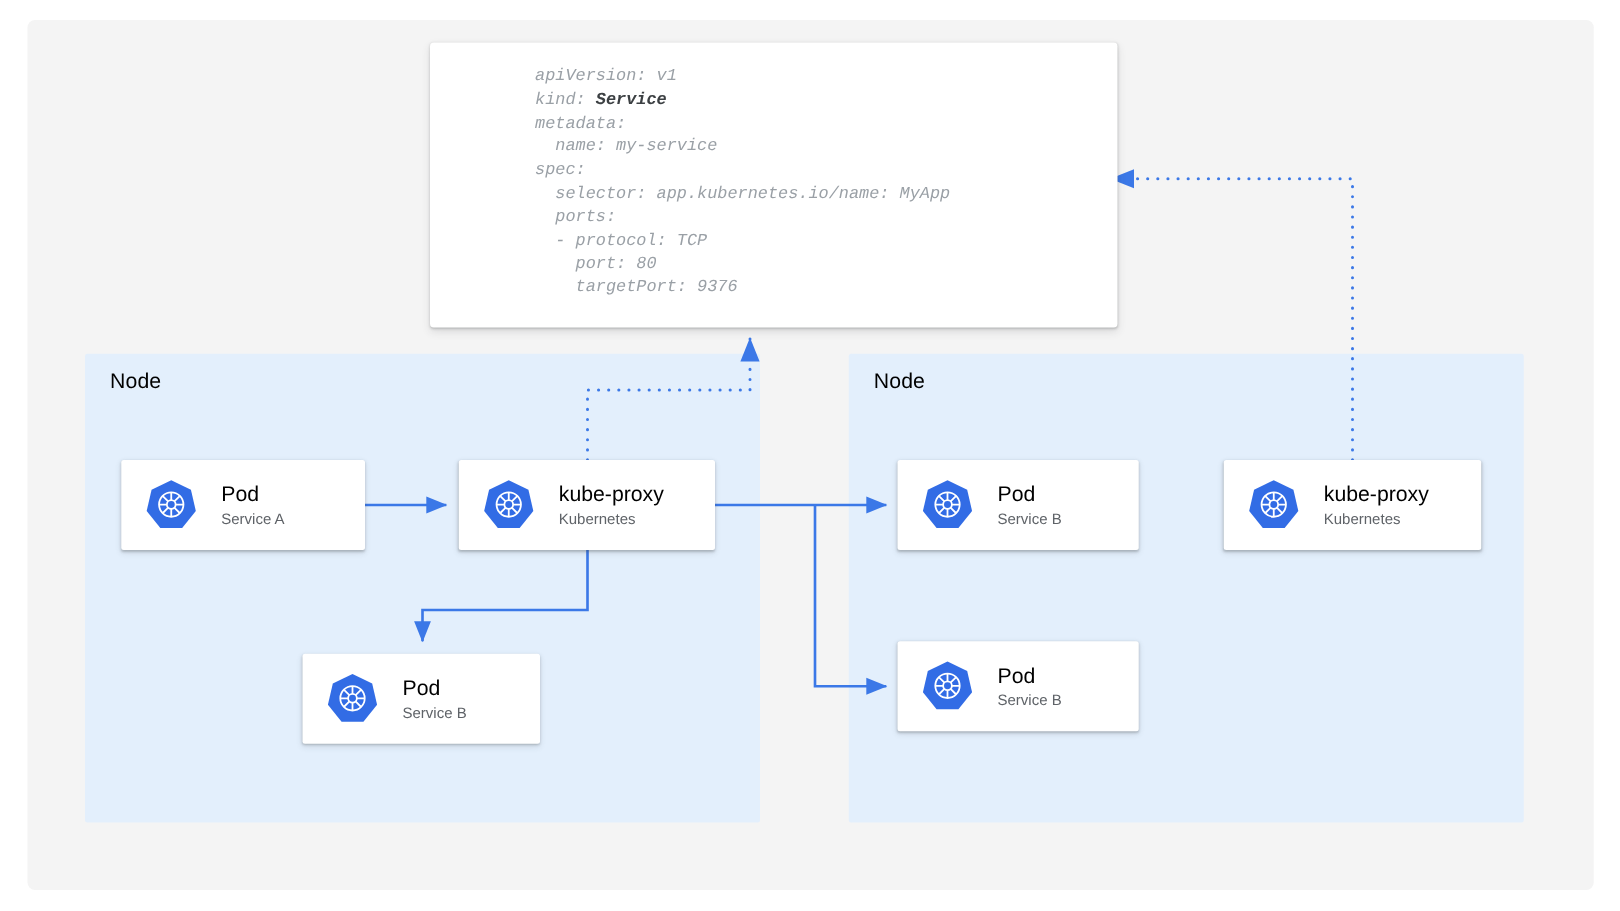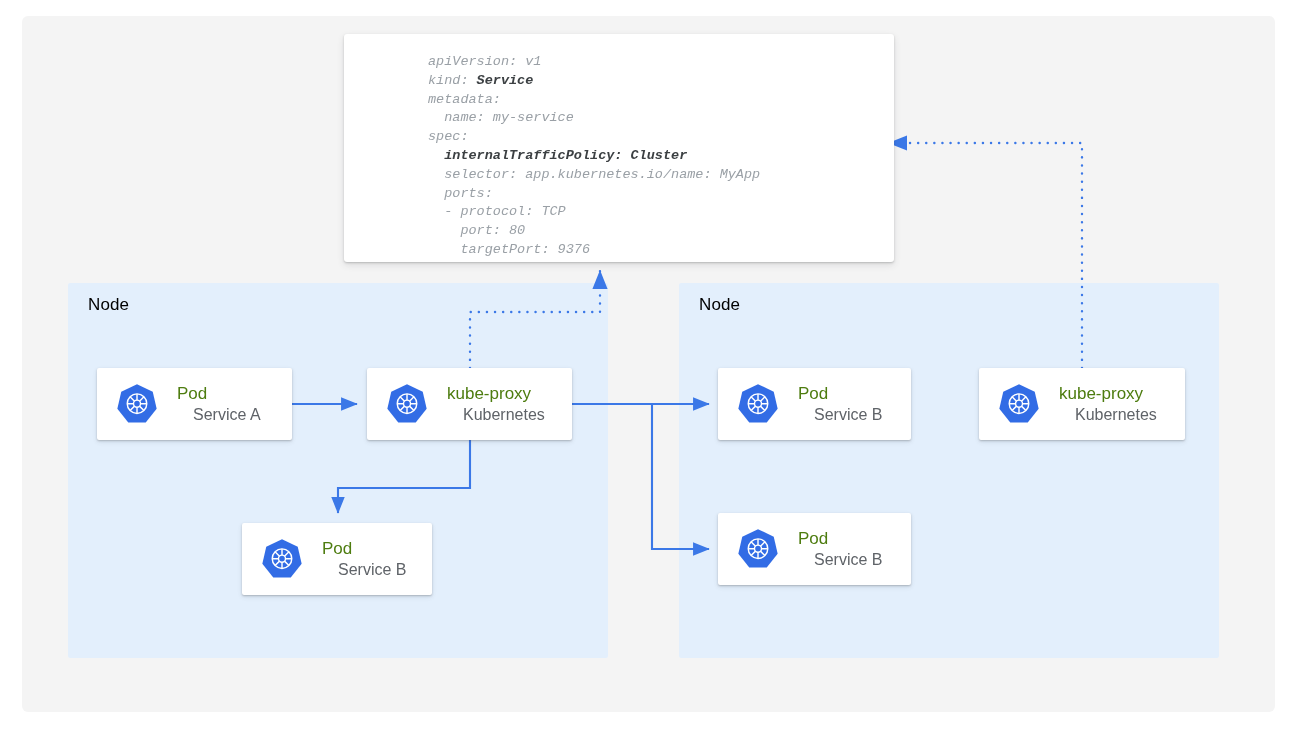--- a/index.html
+++ b/index.html
@@ -72,29 +72,28 @@
   }
   .card .card-text {
     margin-left: 18px;
     display: flex;
     flex-direction: column;
     justify-content: center;
     line-height: 1.18;
   }
   .card .card-title {
     font-size: 17px;
-    color: #4d7c0f;
+    color: #000000;
     white-space: nowrap;
   }
   .card .card-sub {
-    font-size: 16px;
+    font-size: 12px;
     color: #5f6368;
     white-space: nowrap;
     margin-top: 2px;
-    margin-left: 16px;
   }
 
   #card-pod-a       { left: 97px;  top: 368px; width: 195px; height: 72px; }
   #card-kube-left   { left: 367px; top: 368px; width: 205px; height: 72px; }
   #card-pod-b-left  { left: 242px; top: 523px; width: 190px; height: 72px; }
   #card-pod-b-top   { left: 718px; top: 368px; width: 193px; height: 72px; }
   #card-pod-b-bot   { left: 718px; top: 513px; width: 193px; height: 72px; }
   #card-kube-right  { left: 979px; top: 368px; width: 206px; height: 72px; }
 
   
@@ -161,21 +160,20 @@
 
   <path d="M1082,368 L1082,143 L889,143" fill="none" stroke="#3b78e7" stroke-width="2.4" stroke-dasharray="0.1 8" stroke-linecap="round" marker-end="url(#arrow-dot)"></path>
 </svg>
 
 <div id="yaml-card">
   <pre id="yaml-code">apiVersion: v1
 kind: <span class="hl">Service</span>
 metadata:
   name: my-service
 spec:
-<span class="hl">  internalTrafficPolicy: Cluster</span>
   selector: app.kubernetes.io/name: MyApp
   ports:
   - protocol: TCP
     port: 80
     targetPort: 9376</pre>
 </div>
 
 <div class="card" id="card-pod-a">
   <span class="k8s-icon">
     <svg viewBox="0 0 64 64" width="44" height="44" xmlns="http://www.w3.org/2000/svg">

